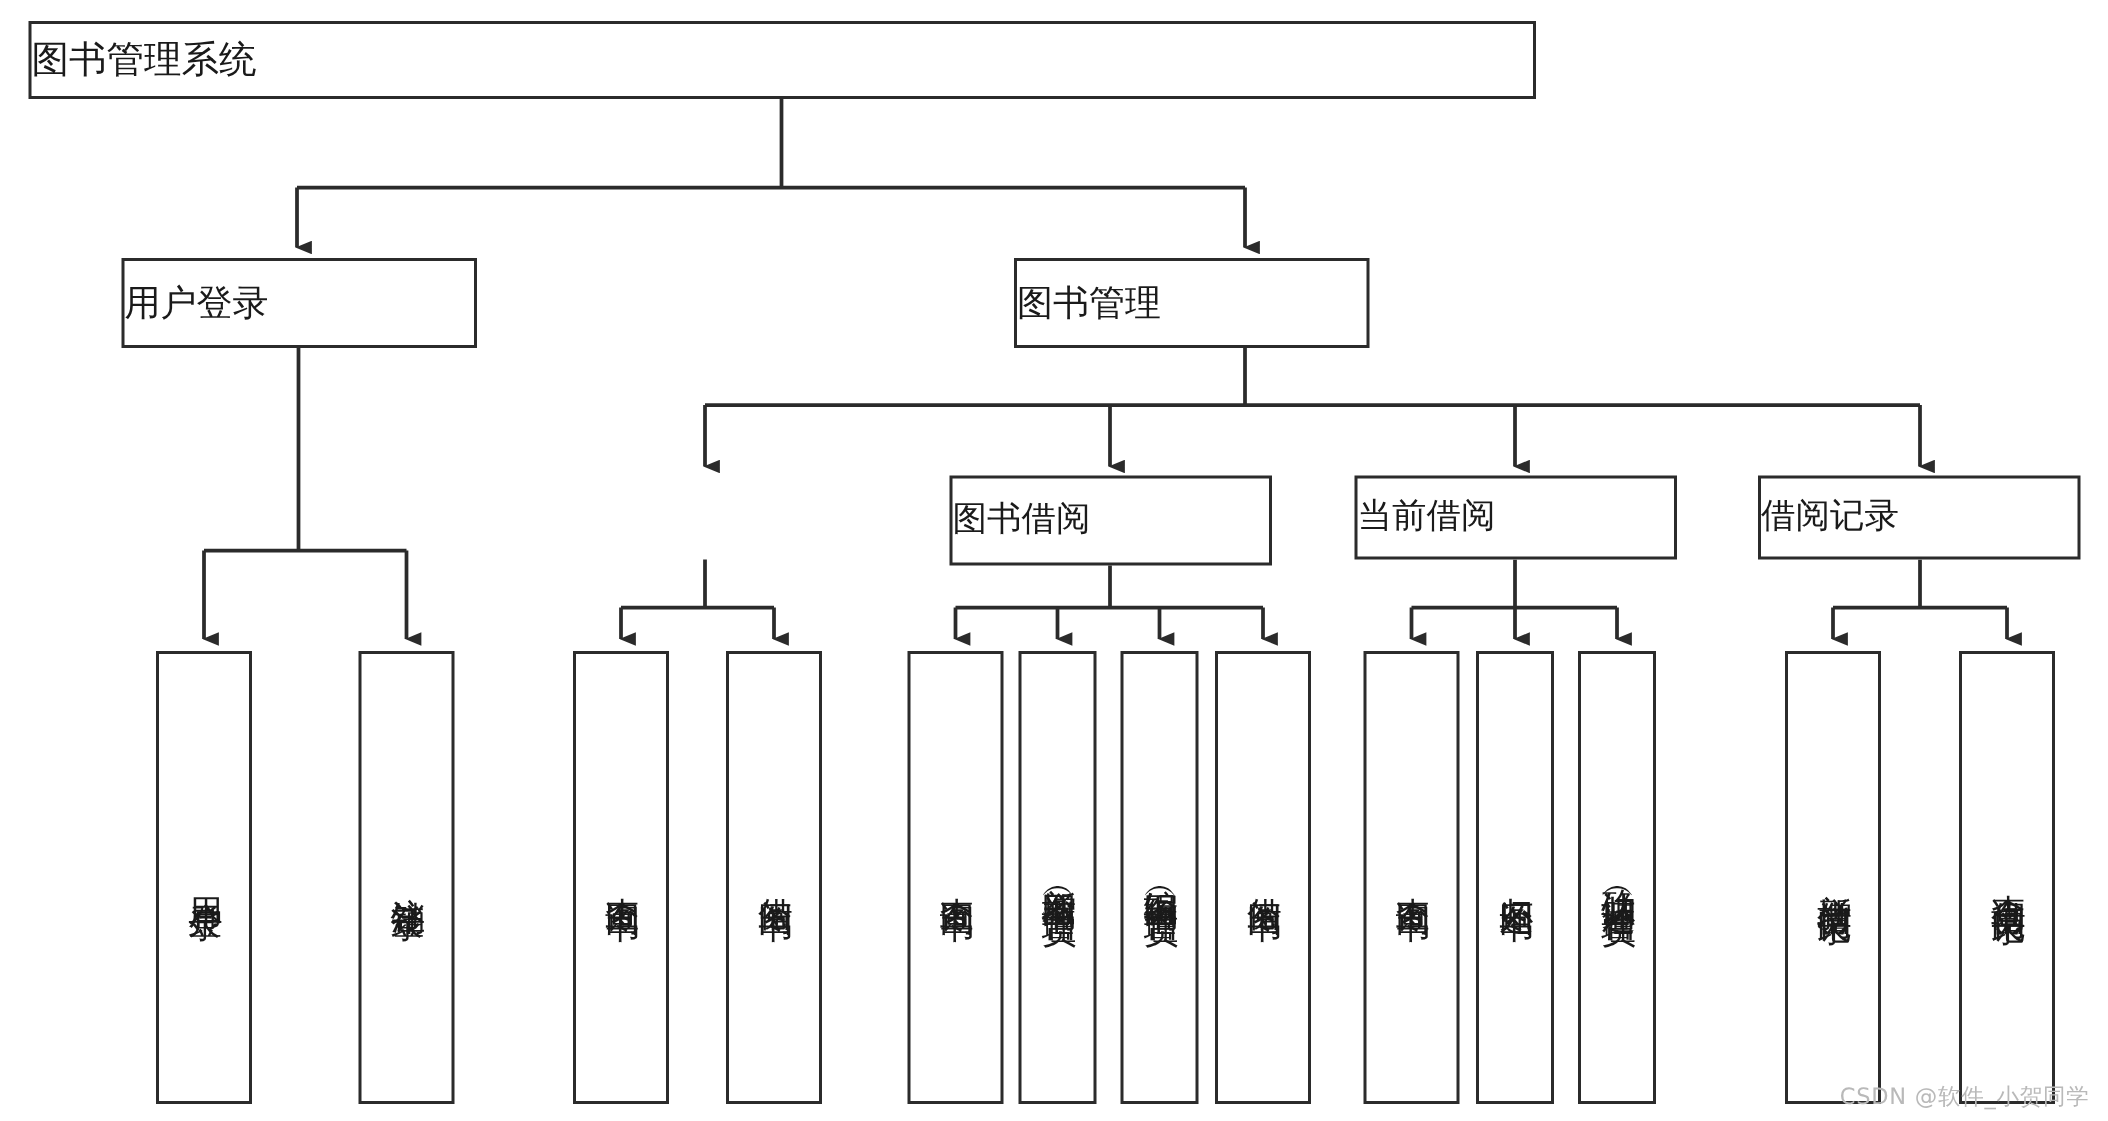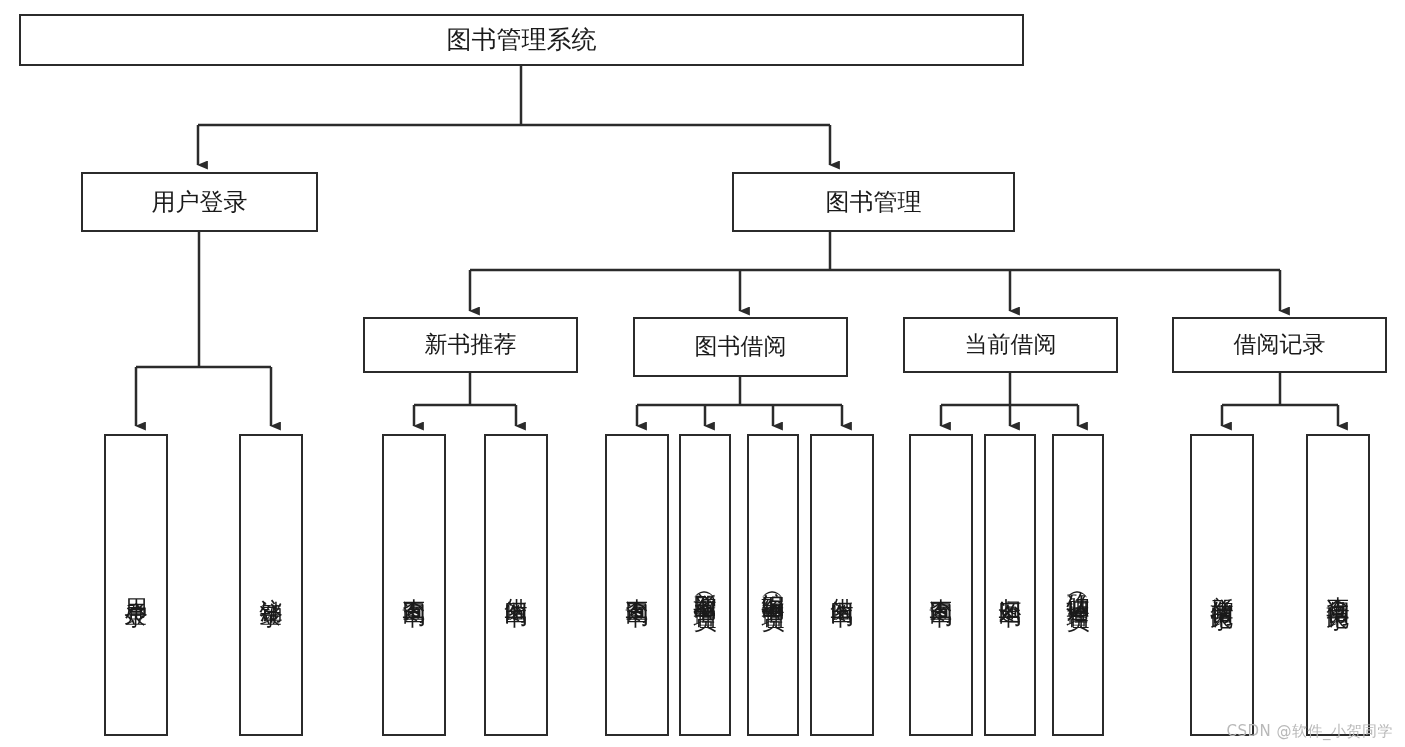--- a/index.html
+++ b/index.html
@@ -26,21 +26,21 @@
     height: 747px;
     pointer-events: none;
   }
   .node {
     position: absolute;
     box-sizing: border-box;
     background: #ffffff;
     border: 2.5px solid #2b2b2b;
     display: flex;
     align-items: center;
-    justify-content: center;
+    justify-content: flex-start;
     color: #1a1a1a;
     z-index: 2;
   }
   .node .node-label {
     display: block;
     text-align: center;
     line-height: 1.18;
     white-space: pre;
   }
   .node-root .node-label {
@@ -135,27 +135,24 @@
   </svg>
 
   <div class="node node-root" style="left:19px; top:14px; width:1005px; height:52px;">
     <span class="node-label">图书管理系统</span>
   </div>
 
   <div class="node node-branch" style="left:81px; top:172px; width:237px; height:60px;">
     <span class="node-label">用户登录</span>
   </div>
 
-  <div class="node node-branch" style="left:732px; top:172px; width:283px; height:60px;">
+  <div class="node node-branch" style="left:676px; top:172px; width:237px; height:60px;">
     <span class="node-label">图书管理</span>
   </div>
 
-  <div class="node node-sub" style="left:363px; top:317px; width:215px; height:56px;">
-    <span class="node-label">新书推荐</span>
-  </div>
 
   <div class="node node-sub" style="left:633px; top:317px; width:215px; height:60px;">
     <span class="node-label">图书借阅</span>
   </div>
 
   <div class="node node-sub" style="left:1172px; top:317px; width:215px; height:56px;">
     <span class="node-label">借阅记录</span>
   </div>
 
   <div class="node node-sub" style="left:903px; top:317px; width:215px; height:56px;">

